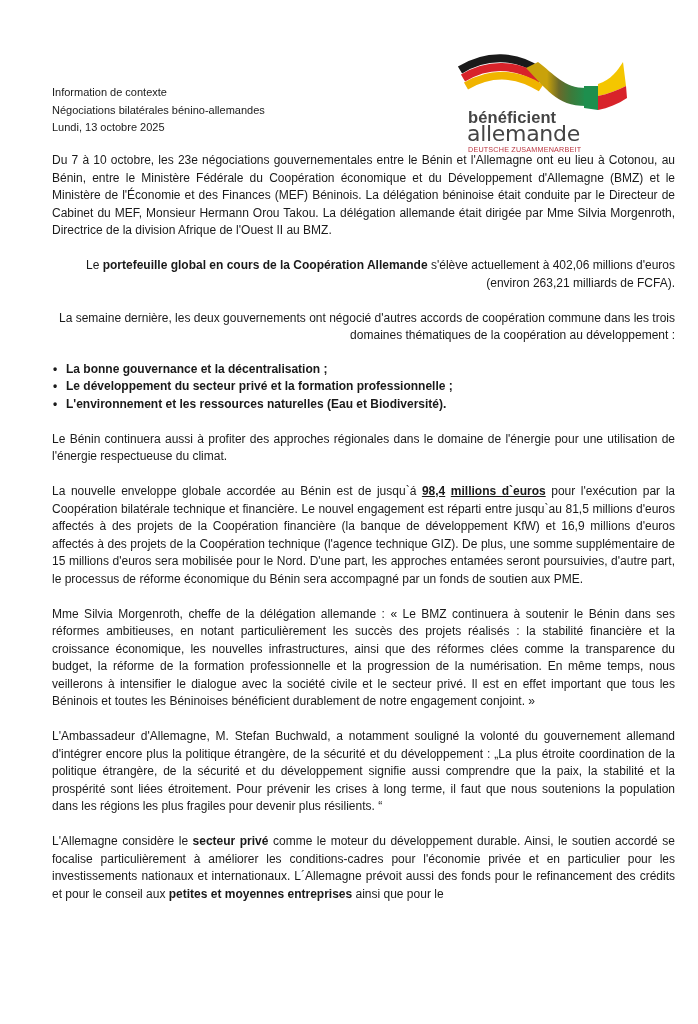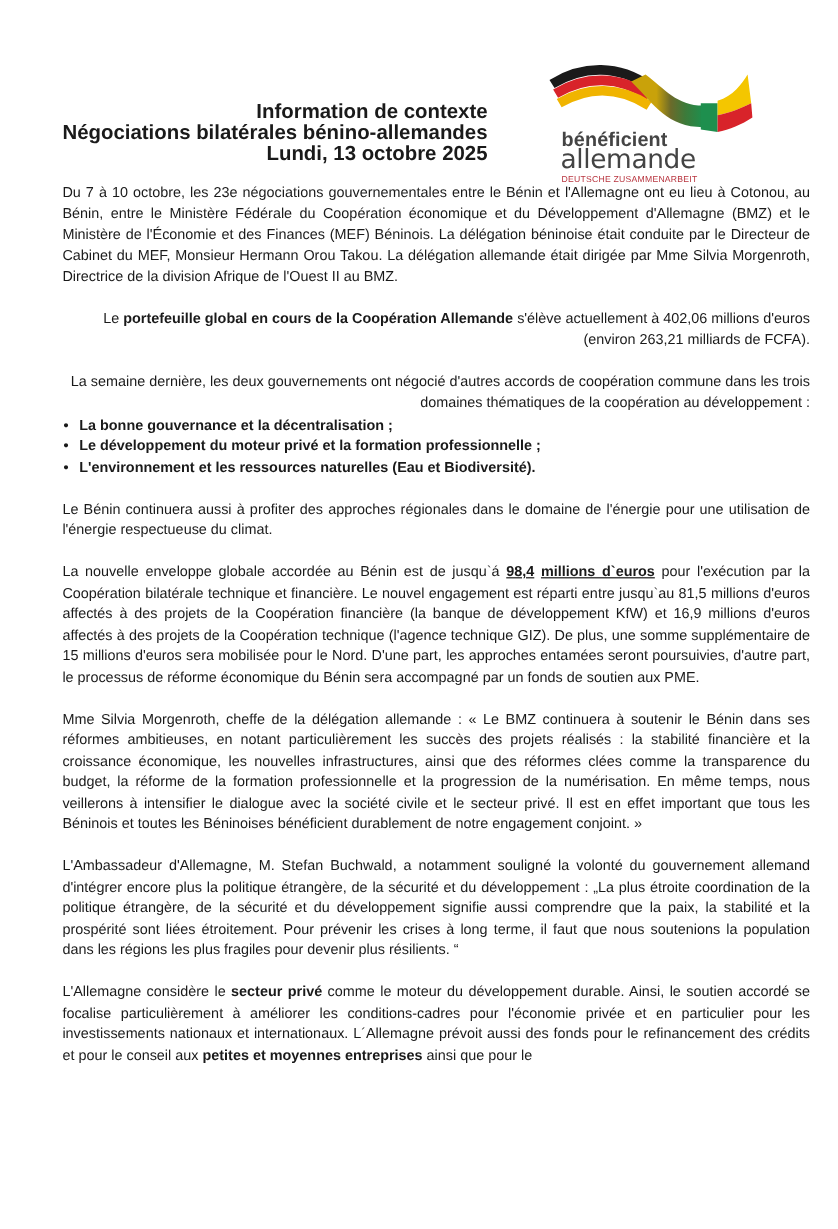--- a/index.html
+++ b/index.html
@@ -4,21 +4,21 @@
 <style>
   html, body { margin: 0; padding: 0; background: #ffffff; }
   body { width: 698px; height: 1024px; overflow: hidden; position: relative;
          font-family: "Liberation Sans", "DejaVu Sans", sans-serif; color: #1a1a1a; }
   .page { position: absolute; left: 0; top: 0; width: 698px; height: 1024px; }
   .logo { position: absolute; left: 446px; top: 48px; width: 200px; height: 100px; }
   .logo svg { position: absolute; left: 0; top: 0; }
   .logo .l1 { position: absolute; left: 22px; top: 61px; font-size: 16.5px; font-weight: bold; color: #444; letter-spacing: 0.1px; line-height: 16px; }
   .logo .l2 { position: absolute; left: 21px; top: 76px; font-size: 22px; color: #444; font-family: "DejaVu Sans", sans-serif; line-height: 20px; letter-spacing: -0.3px; }
   .logo .l3 { position: absolute; left: 22px; top: 97px; font-size: 7.2px; color: #b8343e; letter-spacing: 0.2px; }
-  .header { position: absolute; left: 52px; top: 84px; font-weight: bold; font-size: 17px; line-height: 17.5px; text-align: right; }
+  .header { position: absolute; left: 52px; top: 84px; font-weight: normal; font-size: 11px; line-height: 17.5px; }
   .content { position: absolute; left: 52px; top: 152px; width: 623px; font-size: 12px; line-height: 17.5px; }
   p { margin: 0 0 17.5px 0; text-align: justify; }
   .left { text-align: right; }
   ul { margin: 0 0 17.5px 0; padding: 0; list-style: none; }
   ul li { font-weight: bold; padding-left: 14px; position: relative; }
   ul li::before { content: "\2022"; position: absolute; left: 1px; }
   b, .bold { font-weight: bold; }
   .u { text-decoration: underline; font-weight: bold; }
 </style>
 </head>
@@ -62,24 +62,24 @@
     <div>Information de contexte</div>
     <div>Négociations bilatérales bénino-allemandes</div>
     <div>Lundi, 13 octobre 2025</div>
   </div>
 
   <div class="content">
     <p>Du 7 à 10 octobre, les 23e négociations gouvernementales entre le Bénin et l'Allemagne ont eu lieu à Cotonou, au Bénin, entre le Ministère Fédérale du Coopération économique et du Développement d'Allemagne (BMZ) et le Ministère de l'Économie et des Finances (MEF) Béninois. La délégation béninoise était conduite par le Directeur de Cabinet du MEF, Monsieur Hermann Orou Takou. La délégation allemande était dirigée par Mme Silvia Morgenroth, Directrice de la division Afrique de l'Ouest II au BMZ.</p>
 
     <p class="left"><span>Le </span><b>portefeuille global en cours de la Coopération Allemande</b><span> s'élève actuellement à 402,06 millions d'euros (environ 263,21 milliards de FCFA).</span></p>
 
-    <p class="left" style="margin-bottom:1px">La semaine dernière, les deux gouvernements ont négocié d'autres accords de coopération commune dans les trois domaines thématiques de la coopération au développement :</p>
+    <p class="left" style="margin-bottom:16px">La semaine dernière, les deux gouvernements ont négocié d'autres accords de coopération commune dans les trois domaines thématiques de la coopération au développement :</p>
     <ul>
       <li>La bonne gouvernance et la décentralisation ;</li>
-      <li>Le développement du moteur privé et la formation professionnelle ;</li>
+      <li>Le développement du secteur privé et la formation professionnelle ;</li>
       <li>L'environnement et les ressources naturelles (Eau et Biodiversité).</li>
     </ul>
 
     <p>Le Bénin continuera aussi à profiter des approches régionales dans le domaine de l'énergie pour une utilisation de l'énergie respectueuse du climat.</p>
 
     <p><span>La nouvelle enveloppe globale accordée au Bénin est de jusqu`á </span><span class="u">98,4</span> <span class="u">millions d`euros</span><span> pour l'exécution par la Coopération bilatérale technique et financière. Le nouvel engagement est réparti entre jusqu`au 81,5 millions d'euros affectés à des projets de la Coopération financière (la banque de développement KfW) et 16,9 millions d'euros affectés à des projets de la Coopération technique (l'agence technique GIZ). De plus, une somme supplémentaire de 15 millions d'euros sera mobilisée pour le Nord. D'une part, les approches entamées seront poursuivies, d'autre part, le processus de réforme économique du Bénin sera accompagné par un fonds de soutien aux PME.</span></p>
 
     <p>Mme Silvia Morgenroth, cheffe de la délégation allemande : « Le BMZ continuera à soutenir le Bénin dans ses réformes ambitieuses, en notant particulièrement les succès des projets réalisés : la stabilité financière et la croissance économique, les nouvelles infrastructures, ainsi que des réformes clées comme la transparence du budget, la réforme de la formation professionnelle et la progression de la numérisation. En même temps, nous veillerons à intensifier le dialogue avec la société civile et le secteur privé. Il est en effet important que tous les Béninois et toutes les Béninoises bénéficient durablement de notre engagement conjoint. »</p>
 
     <p>L'Ambassadeur d'Allemagne, M. Stefan Buchwald, a notamment souligné la volonté du gouvernement allemand d'intégrer encore plus la politique étrangère, de la sécurité et du développement : „La plus étroite coordination de la politique étrangère, de la sécurité et du développement signifie aussi comprendre que la paix, la stabilité et la prospérité sont liées étroitement. Pour prévenir les crises à long terme, il faut que nous soutenions la population dans les régions les plus fragiles pour devenir plus résilients. “</p>

